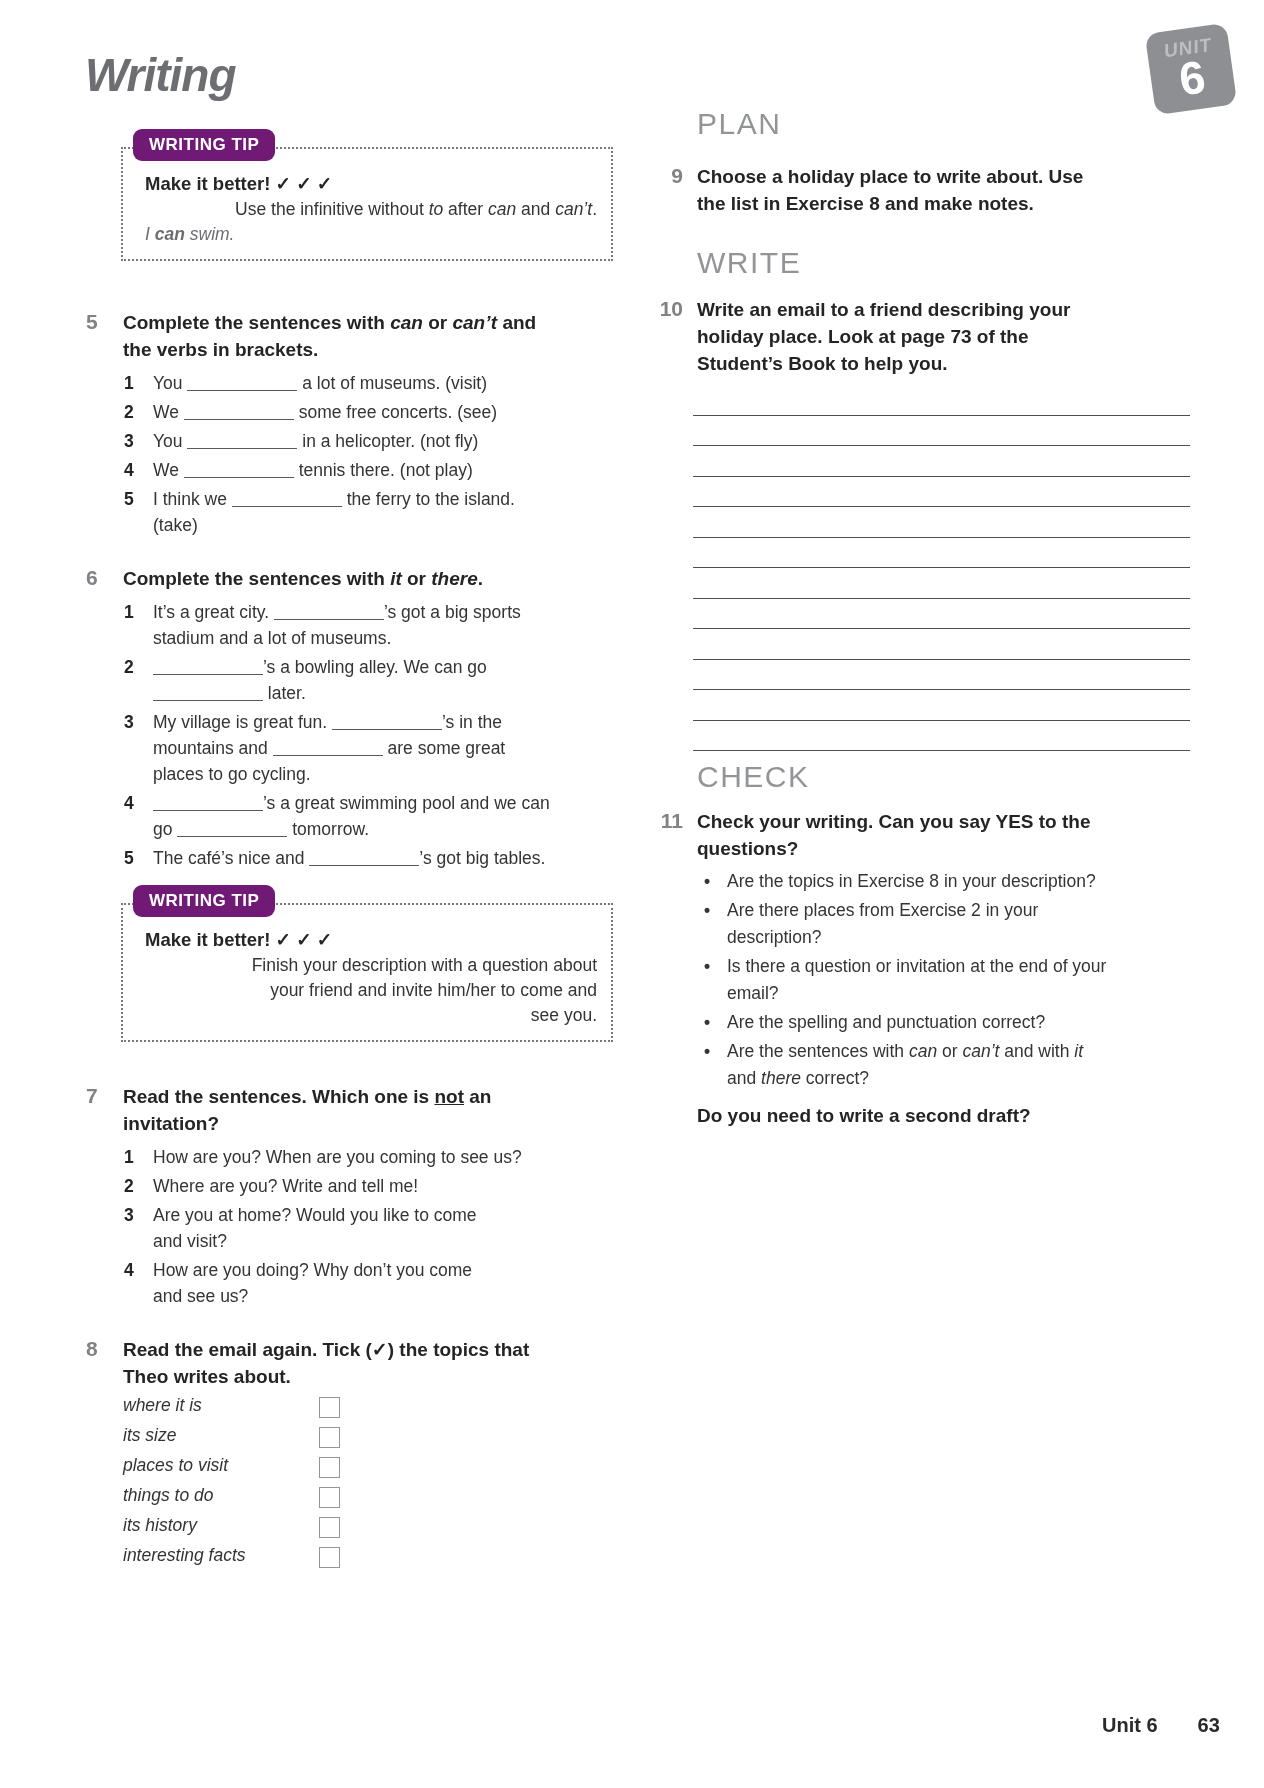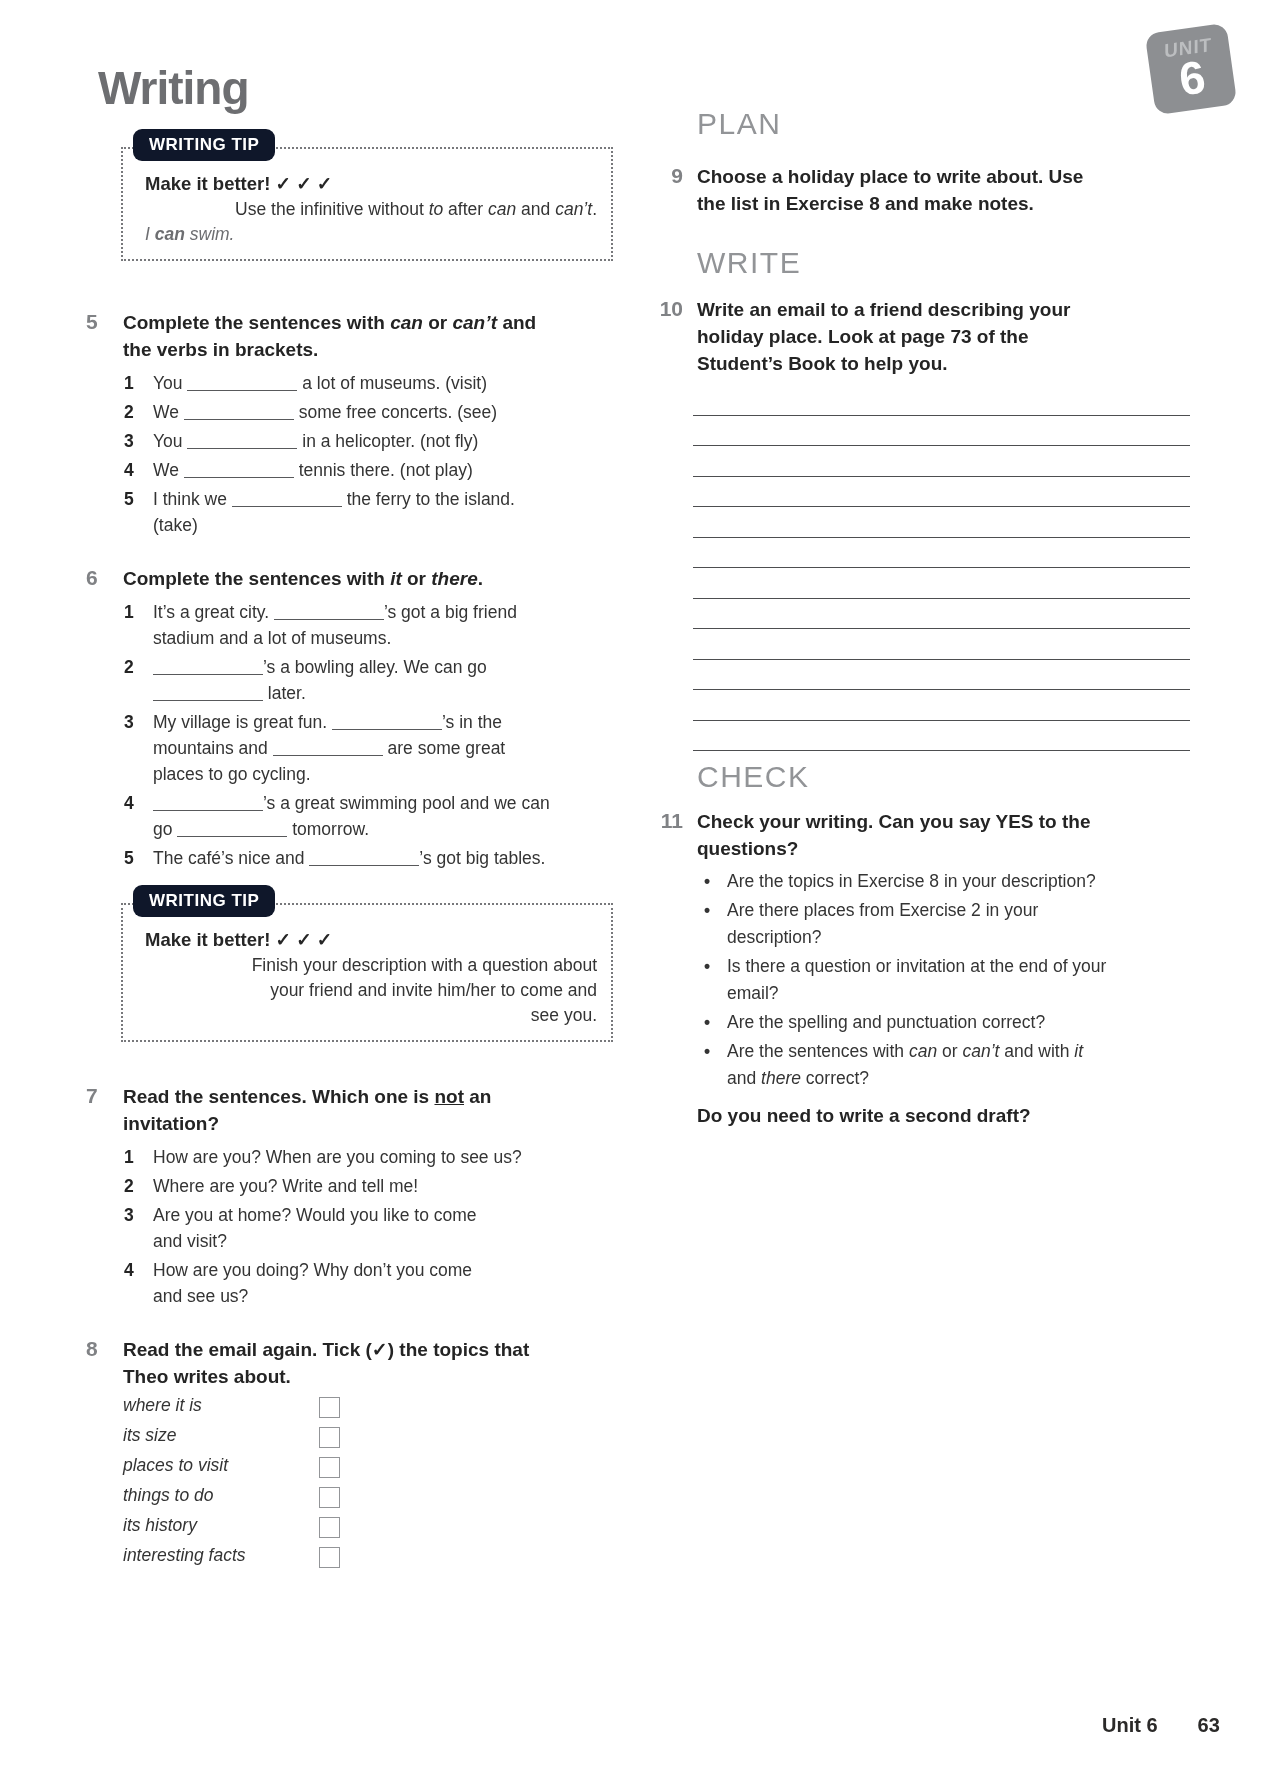--- a/index.html
+++ b/index.html
@@ -2,22 +2,22 @@
 <html><head>
 <meta charset="utf-8">
 <style>
   html,body{margin:0;padding:0;}
   body{
     width:1264px;height:1788px;position:relative;background:#ffffff;
     font-family:"Liberation Sans", sans-serif;color:#343434;
     -webkit-font-smoothing:antialiased;
   }
   .page-title{
-    position:absolute;left:85px;top:48px;margin:13px;
-    font-size:46px;font-weight:700;color:#6d6e71;letter-spacing:-1px;
+    position:absolute;left:85px;top:48px;margin:0;
+    font-size:46px;font-weight:700;color:#6d6e71;letter-spacing:-1px;font-style:italic;
   }
   
   .unit-badge{
     position:absolute;left:1150px;top:28px;width:82px;height:82px;
     background:#8d8f92;border-radius:14px;transform:rotate(-8deg);
     display:flex;flex-direction:column;align-items:center;justify-content:center;
   }
   .unit-word{color:#bcbec0;font-weight:700;font-size:19px;letter-spacing:1px;transform:skewX(-8deg);line-height:1;}
   .unit-num{color:#ffffff;font-weight:700;font-size:46px;line-height:0.95;}
 
@@ -25,21 +25,21 @@
   .col-right{position:absolute;left:697px;top:0;width:500px;}
 
   
   .tip{
     position:relative;border:2.5px dotted #77787b;
     margin-left:-2px;padding:24px 14px 12px 22px;box-sizing:border-box;
   }
   #tip1{margin-top:147px;}
   #tip2{margin-top:32px;}
   .tip-badge{
-    position:absolute;top:-20px;left:10px;background:#0f172a;color:#ffffff;
+    position:absolute;top:-20px;left:10px;background:#701a75;color:#ffffff;
     font-weight:700;font-size:17px;padding:6px 16px;border-radius:9px;letter-spacing:0.5px;
   }
   .tip-heading{font-weight:700;font-size:18.5px;color:#262626;margin:0 0 2px 0;}
   .tip-body{font-size:17.5px;line-height:25px;color:#343434;text-align:right;}
   .tip-example{font-size:17.5px;line-height:25px;font-style:italic;color:#6d6e71;}
   .tip-example .seg-b{font-weight:700;}
 
   
   .exercise{position:relative;}
   #ex5{margin-top:48px;}
@@ -116,21 +116,21 @@
       <li><span class="item-num">3</span><span><span>You </span><span class="seg-blank"></span><span> in a helicopter. (not fly)</span></span></li>
       <li><span class="item-num">4</span><span><span>We </span><span class="seg-blank"></span><span> tennis there. (not play)</span></span></li>
       <li><span class="item-num">5</span><span><span>I think we </span><span class="seg-blank"></span><span> the ferry to the island.</span><br><span>(take)</span></span></li>
     </ol>
   </div>
 
   <div class="exercise" id="ex6">
     <span class="ex-num">6</span>
     <p class="ex-title"><span>Complete the sentences with </span><span class="seg-i">it</span><span> or </span><span class="seg-i">there</span><span>.</span></p>
     <ol class="ex-items">
-      <li><span class="item-num">1</span><span><span>It’s a great city. </span><span class="seg-blank"></span><span>’s got a big friend</span><br><span>stadium and a lot of museums.</span></span></li>
+      <li><span class="item-num">1</span><span><span>It’s a great city. </span><span class="seg-blank"></span><span>’s got a big sports</span><br><span>stadium and a lot of museums.</span></span></li>
       <li><span class="item-num">2</span><span><span class="seg-blank"></span><span>’s a bowling alley. We can go</span><br><span class="seg-blank"></span><span> later.</span></span></li>
       <li><span class="item-num">3</span><span><span>My village is great fun. </span><span class="seg-blank"></span><span>’s in the</span><br><span>mountains and </span><span class="seg-blank"></span><span> are some great</span><br><span>places to go cycling.</span></span></li>
       <li><span class="item-num">4</span><span><span class="seg-blank"></span><span>’s a great swimming pool and we can</span><br><span>go </span><span class="seg-blank"></span><span> tomorrow.</span></span></li>
       <li><span class="item-num">5</span><span><span>The café’s nice and </span><span class="seg-blank"></span><span>’s got big tables.</span></span></li>
     </ol>
   </div>
 
   <div class="tip" id="tip2">
     <span class="tip-badge">WRITING TIP</span>
     <p class="tip-heading">Make it better! ✓ ✓ ✓</p>

